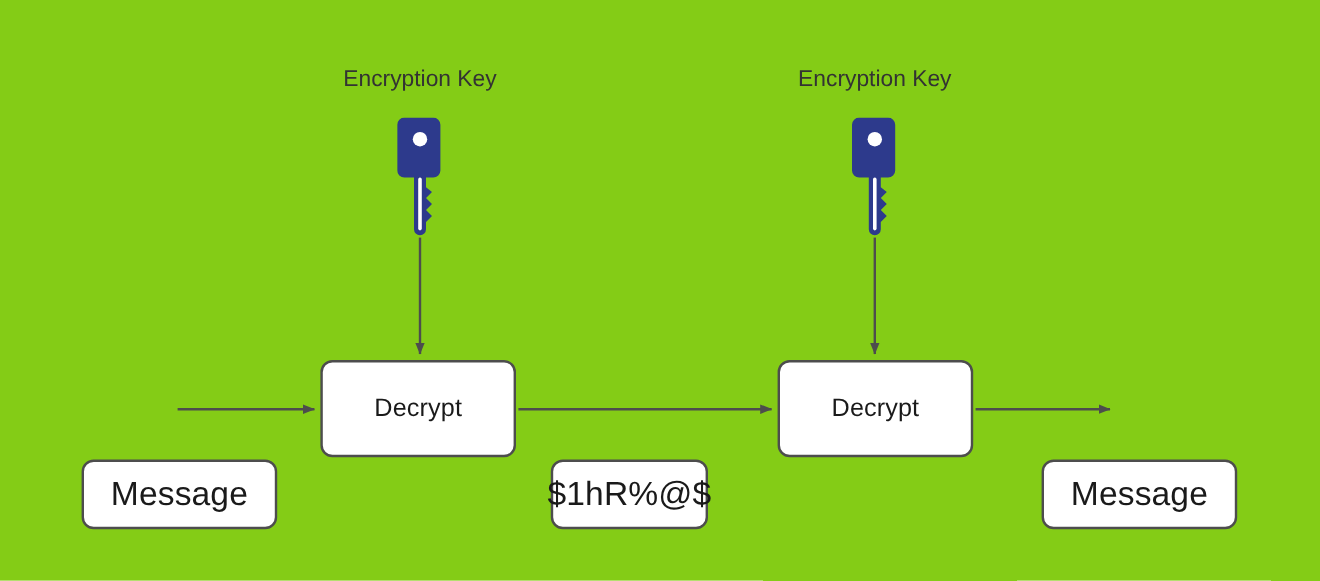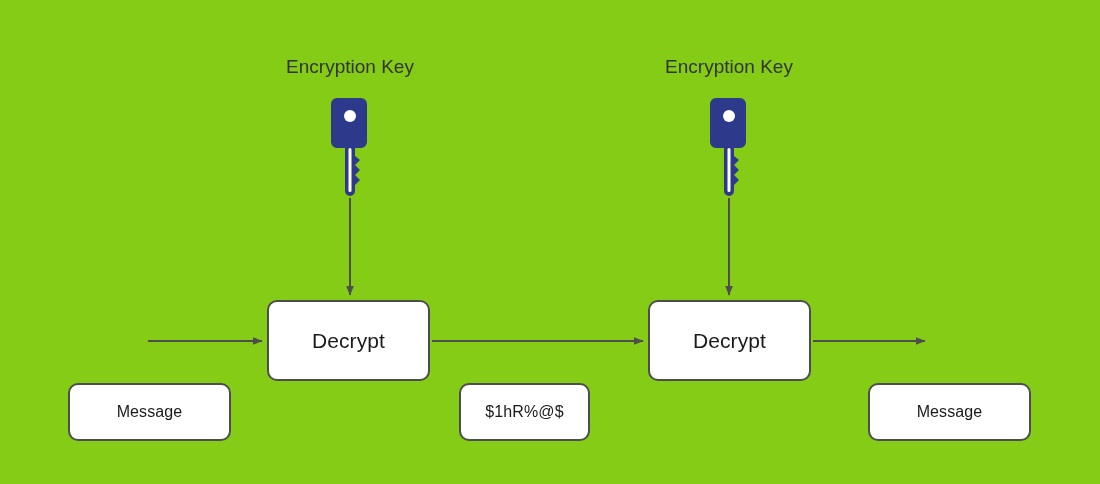--- a/index.html
+++ b/index.html
@@ -21,21 +21,21 @@
   .node-box {
     position: absolute;
     box-sizing: border-box;
     border: 2px solid #4d4d4d;
     border-radius: 10px;
     background: #ffffff;
     display: flex;
     align-items: center;
     justify-content: center;
     color: #1a1a1a;
-    font-size: 16px;
+    font-size: 28px;
     font-family: "Liberation Sans", sans-serif;
     letter-spacing: 0.1px;
   }
   .proc-box {
     font-size: 21px;
   }
   .key-label {
     position: absolute;
     text-align: center;
     color: #333333;

